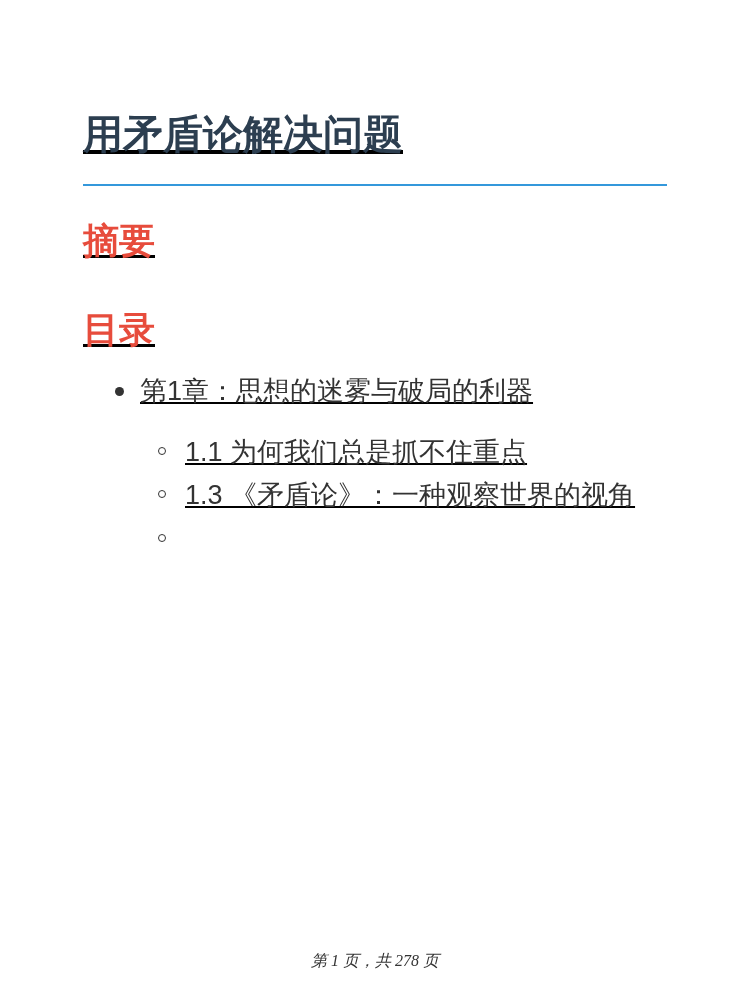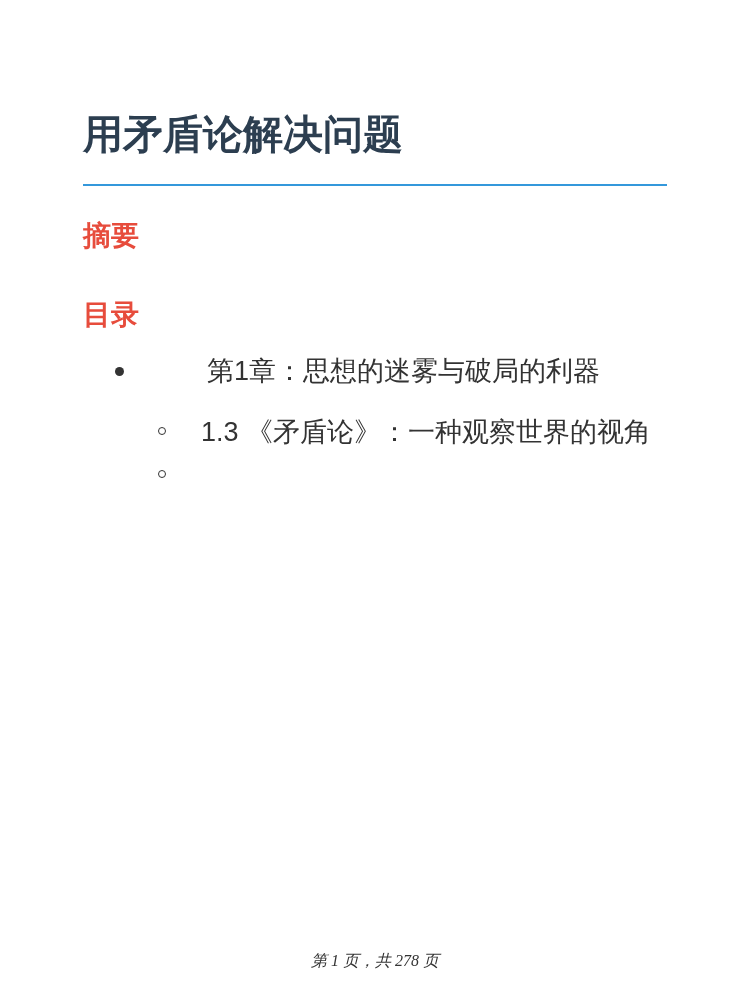--- a/index.html
+++ b/index.html
@@ -10,37 +10,38 @@
     position: relative;
     width: 750px;
     height: 1000px;
     background: #ffffff;
     margin: 0 auto;
     overflow: hidden;
   }
 
   .content {
     padding: 110px 83px 0 83px;
+    text-decoration: underline;
   }
 
   .doc-title {
     font-size: 40px;
     line-height: 1.2;
     font-weight: 700;
     color: #2c3e50;
   }
 
   .title-divider {
     border: none;
     border-top: 2px solid #3498db;
     margin-top: 26px;
   }
 
   .section-heading {
-    font-size: 28px;
+    font-size: 36px;
     line-height: 1.25;
     font-weight: 700;
     color: #e74c3c;
     margin-top: 32px;
   }
 
   .abstract-text {
     margin-top: 20px;
     font-size: 27px;
     line-height: 38.5px;
@@ -56,21 +57,20 @@
     list-style: none;
     margin-top: 20px;
     font-size: 27px;
     line-height: 38.5px;
     color: #333333;
   }
 
   li.toc-chapter {
     position: relative;
     padding-left: 57px;
-    text-align: center;
   }
   li.toc-chapter > .bullet-disc {
     position: absolute;
     left: 32px;
     top: 15px;
     width: 9px;
     height: 9px;
     border-radius: 50%;
     background: #333333;
   }
@@ -122,20 +122,24 @@
 
     <h2 class="section-heading toc-heading">目录</h2>
 
     <ul class="toc-list">
       <li class="toc-chapter">
         <span class="bullet-disc"></span>
         <span>第1章：思想的迷雾与破局的利器</span>
         <ul class="toc-sublist">
           <li class="toc-subitem">
             <span class="bullet-circle"></span>
+            <span>1.1 为何我们总是抓不住重点</span>
+          </li>
+          <li class="toc-subitem">
+            <span class="bullet-circle"></span>
             <span>1.3 《矛盾论》：一种观察世界的视角</span>
           </li>
           <li class="toc-subitem">
             <span class="bullet-circle"></span>
           </li>
         </ul>
       </li>
     </ul>
 
   </div>

